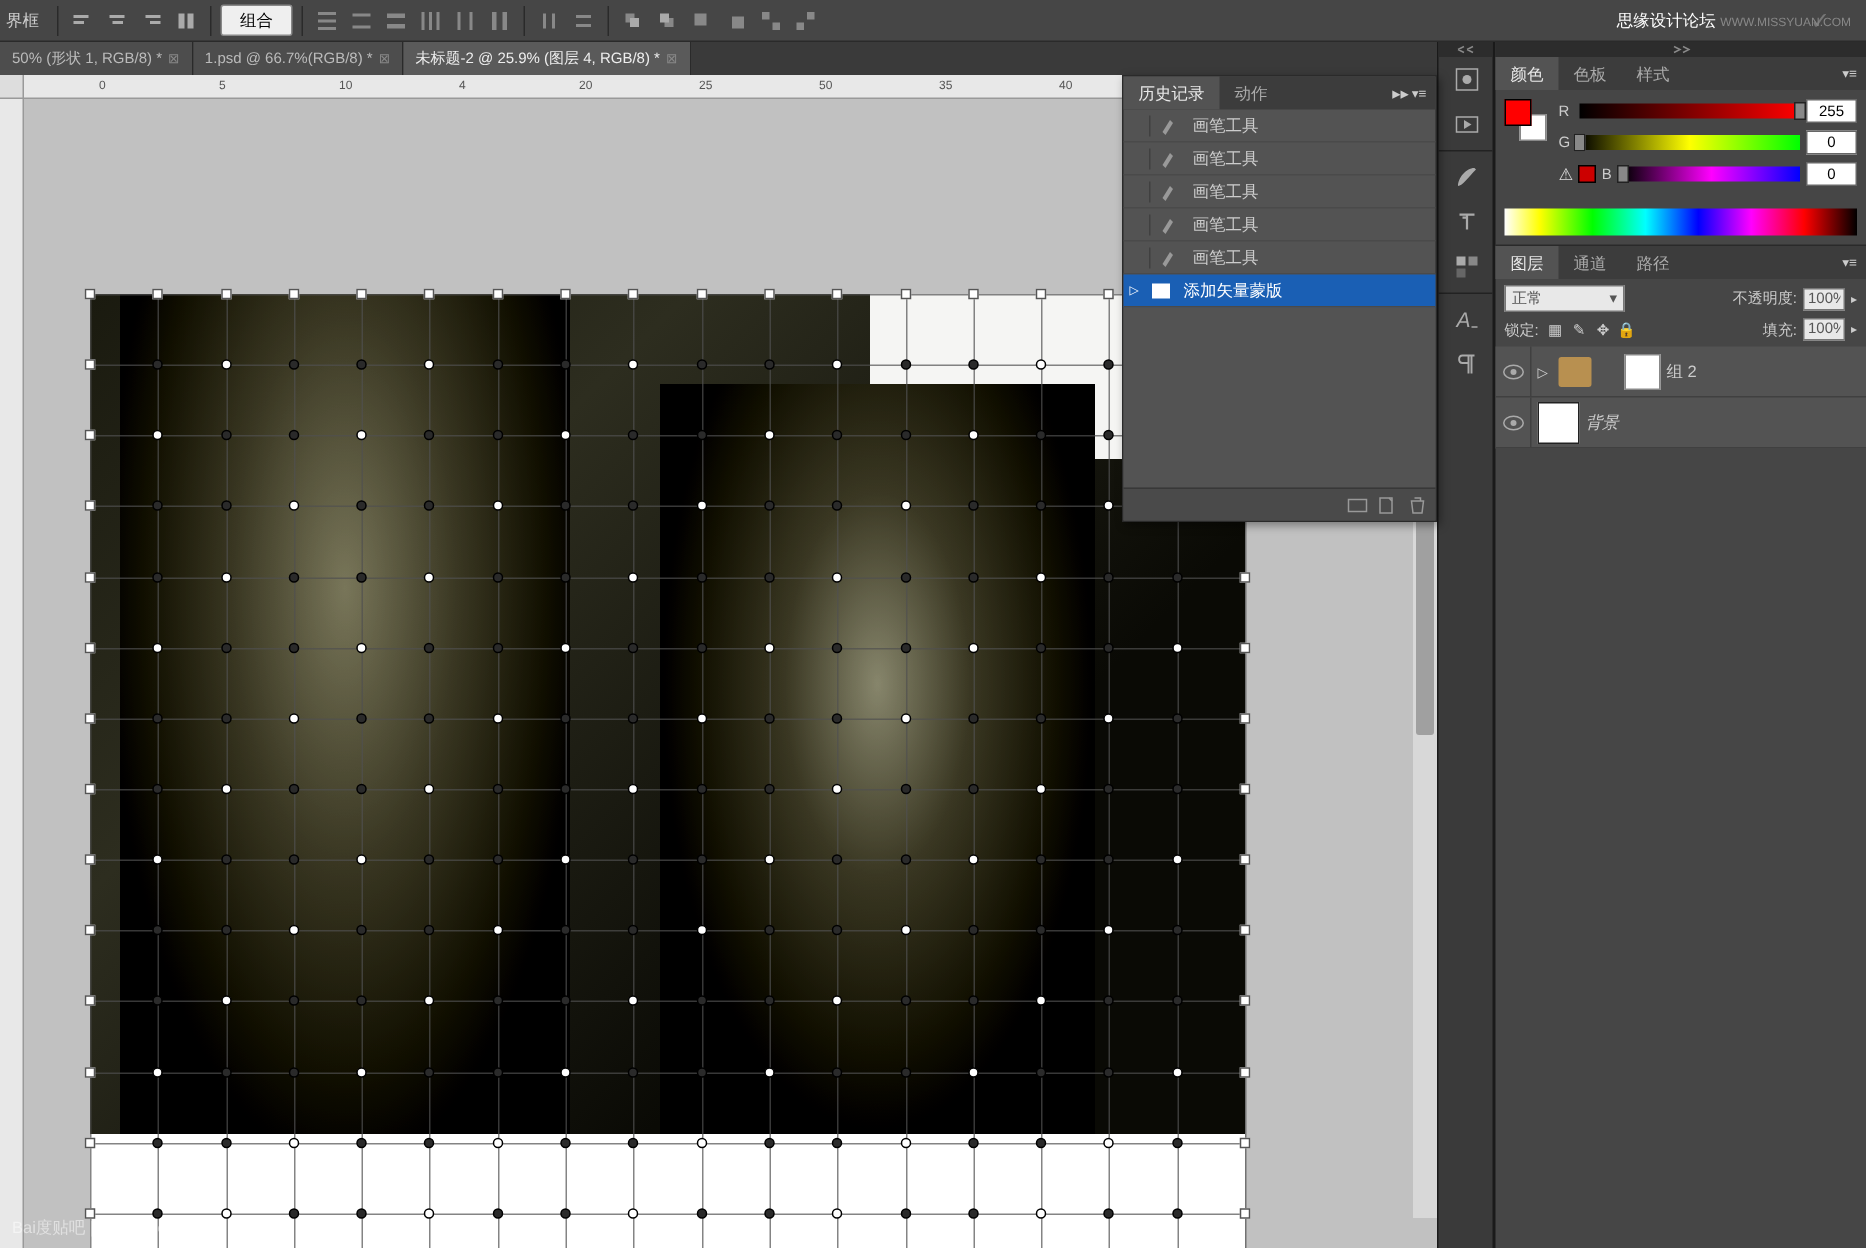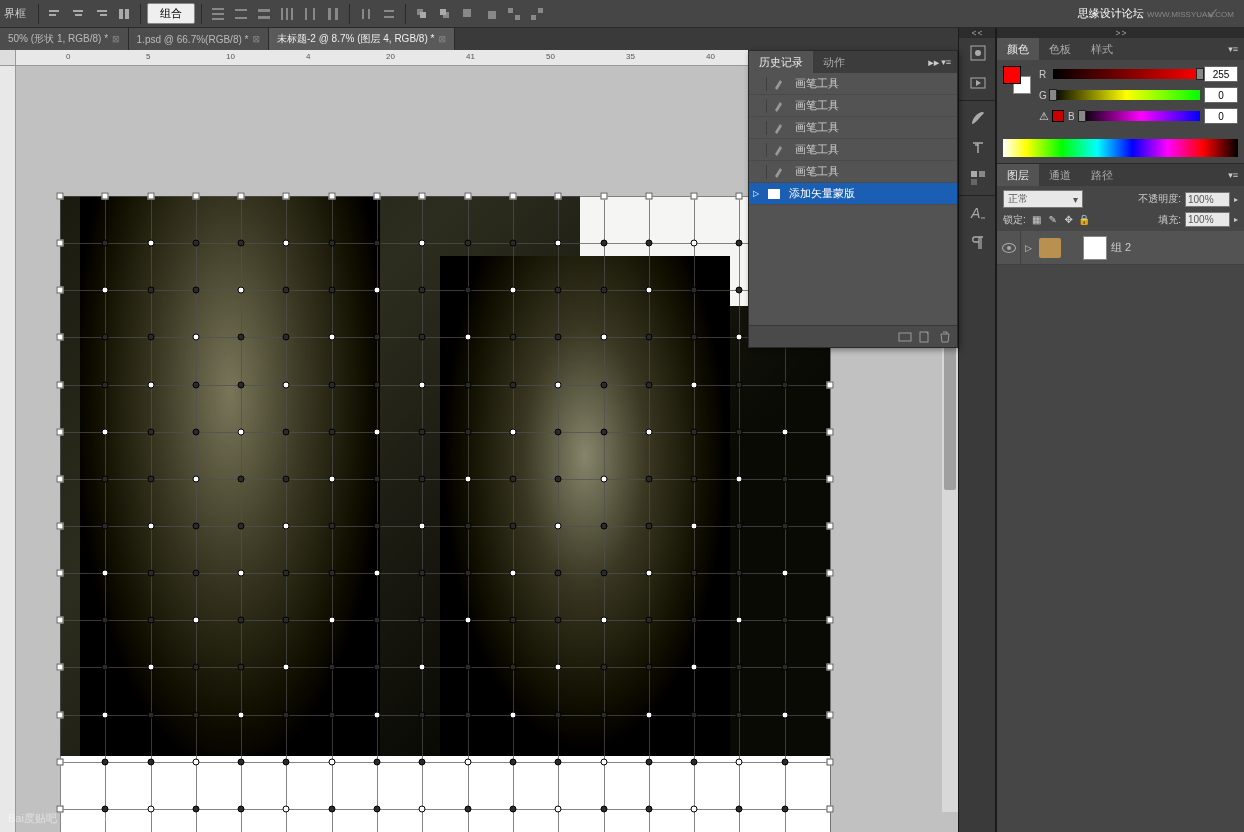--- a/index.html
+++ b/index.html
@@ -93,21 +93,21 @@
     .warn-row { display: flex; gap: 3px; align-items: center; }
     .warn-tri { font-size: 11px; color: #ddd; }
     .warn-sq { width: 12px; height: 12px; background: #c00; border: 1px solid #000; }
     .spectrum { height: 18px; margin: 4px 6px 6px; background: linear-gradient(to right, #fff 0%, #ff0 10%, #0f0 25%, #0ff 40%, #00f 55%, #f0f 70%, #f00 85%, #000 100%); }
     
     
     .layers-panel { }
     .layers-controls { padding: 4px 6px; display: flex; flex-direction: column; gap: 4px; }
     .ctrl-row { display: flex; align-items: center; gap: 4px; font-size: 10px; }
     .dropdown { background: #e8e8e8; color: #555; border: 1px solid #777; padding: 1px 4px; font-size: 10px; width: 80px; display: flex; justify-content: space-between; align-items: center; }
-    .pct-input { background: #e8e8e8; color: #555; border: 1px solid #777; width: 45px; font-size: 10px; padding: 1px 2px; }
+    .pct-input { background: #e8e8e8; color: #555; border: 1px solid #777; width: 28px; font-size: 10px; padding: 1px 2px; }
     .lock-icons { display: flex; gap: 2px; }
     .lock-icons span { width: 14px; height: 14px; display: inline-flex; align-items: center; justify-content: center; font-size: 10px; }
     
     .layer-list { background: #535353; }
     .layer-row { display: flex; align-items: center; height: 34px; border-bottom: 1px solid #404040; gap: 4px; padding-right: 6px; cursor: pointer; }
     .layer-row.selected { background: #1a5fb4; color: #fff; }
     .vis-col { width: 24px; height: 100%; border-right: 1px solid #404040; display: flex; align-items: center; justify-content: center; }
     .eye { width: 14px; height: 10px; border: 1px solid #aaa; border-radius: 50%; position: relative; }
     .eye::after { content: ''; position: absolute; left: 4px; top: 2px; width: 4px; height: 4px; background: #aaa; border-radius: 50%; }
     .disclosure { width: 10px; font-size: 9px; }
@@ -252,34 +252,34 @@
 <div class="doc-tabs">
   <div class="doc-tab">
       <span>50% (形状 1, RGB/8) *</span>
       <span class="close">⊠</span>
     </div>
   <div class="doc-tab">
       <span>1.psd @ 66.7%(RGB/8) *</span>
       <span class="close">⊠</span>
     </div>
   <div class="doc-tab active">
-      <span>未标题-2 @ 8.7% (图层 4, RGB/8) *</span>
+      <span>未标题-2 @ 25.9% (图层 4, RGB/8) *</span>
       <span class="close">⊠</span>
     </div>
 </div>
 
 <div class="ruler-row">
   <div class="ruler-corner"></div>
   <div class="ruler-h">
     <span style="left:50px">0</span>
     <span style="left:130px">5</span>
     <span style="left:210px">10</span>
     <span style="left:290px">4</span>
     <span style="left:370px">20</span>
-    <span style="left:450px">41</span>
+    <span style="left:450px">25</span>
     <span style="left:530px">50</span>
     <span style="left:610px">35</span>
     <span style="left:690px">40</span>
     <span style="left:770px">45</span>
   </div>
 </div>
 
 <div class="main-area">
   <div class="ruler-v"></div>
   <div class="canvas-wrap">
@@ -802,20 +802,27 @@
       <div class="layer-row">
         <div class="vis-col">
             <div class="eye"></div>
           </div>
         <span class="disclosure">▷</span>
         <div class="folder-thumb"></div>
         <span class="link"></span>
         <div class="mask-thumb"></div>
         <span>组 2</span>
       </div>
+      <div class="layer-row">
+        <div class="vis-col">
+            <div class="eye"></div>
+          </div>
+        <div class="layer-thumb" style="background:#fff"></div>
+        <span style="font-style:italic">背景</span>
+      </div>
     </div>
   </div>
 </div>
 
 <div class="baidu-mark">Bai度贴吧 | photoshop吧</div>
 <div class="chazidian-mark">
   <div class="big">查字典 教程网</div>
   <div class="url">jiaocheng.chazidian.com</div>
 </div>
 

